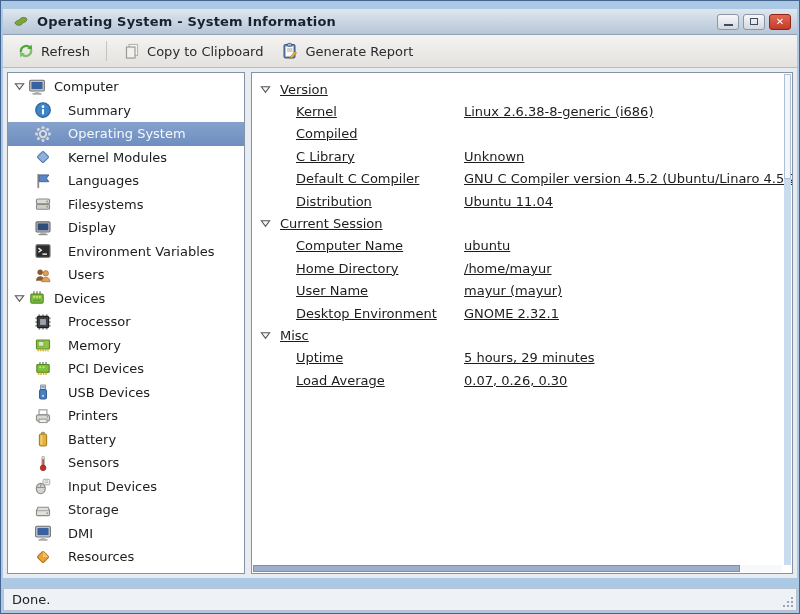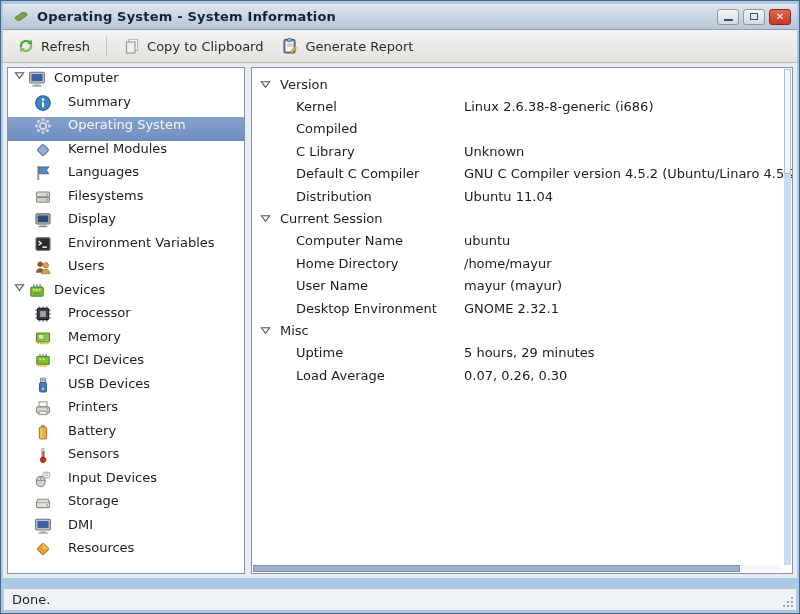--- a/index.html
+++ b/index.html
@@ -1,20 +1,20 @@
 <!DOCTYPE html>
 <html><head>
 <meta charset="utf-8">
 <style>
   * { margin:0; padding:0; box-sizing:border-box; }
   html,body { width:800px; height:614px; overflow:hidden; background:#cdd6e2;
     font-family:"DejaVu Sans","Liberation Sans",sans-serif; font-size:13px; color:#1c1c1c; }
 
   .window { width:800px; height:614px; border:1px solid #46658e; background:#abc8e5;
-    padding:3px 2px 2px; display:flex; flex-direction:column; }
+    padding:8px 2px 2px; display:flex; flex-direction:column; }
 
   
   .titlebar { height:26px; flex:0 0 26px; display:flex; align-items:center; padding:0 6px;
     background:linear-gradient(#dfe6ee,#b6c5d7); border-bottom:1px solid #8fa0b5; }
   .title-icon { width:16px; height:16px; margin:0 8px 0 4px; flex:0 0 16px; }
   .title-text { font-weight:bold; color:#16222f; letter-spacing:.2px; }
   .winbtns { margin-left:auto; display:flex; gap:4px; }
   .winbtn { width:22px; height:16px; border:1px solid #8c96a4; border-radius:3px;
     background:linear-gradient(#f6f8fa,#d3d8df); display:flex; align-items:center; justify-content:center;
     font-size:10px; color:#3a4654; line-height:1; }
@@ -28,29 +28,29 @@
   .tbtn { display:flex; align-items:center; gap:6px; padding:4px 8px; border-radius:3px; color:#2b2b2b;text-align:right; }
   .tbtn svg { width:18px; height:18px; }
   .tsep { width:1px; height:20px; background:#c6c3be; margin:0 6px; }
 
   
   .main { flex:1 1 auto; display:flex; gap:6px; padding:4px 4px; background:#e8ebef; min-height:0; }
   .panel { background:#fff; border:1px solid #8494a6; }
 
   
   .sidebar { width:238px; flex:0 0 238px; overflow:hidden; padding-top:2px; }
-  .trow { height:23.5px; display:flex; align-items:flex-start; padding-left:6px; white-space:nowrap; }
+  .trow { height:23.5px; display:flex; align-items:center; padding-left:6px; white-space:nowrap; }
   .trow .exp { width:14px; flex:0 0 14px; display:flex; align-items:center; }
   .trow .ticon { width:19px; height:18px; flex:0 0 19px; margin-right:7px; display:flex; align-items:center; }
   .trow .ticon svg { width:18px; height:18px; }
   .trow.child { padding-left:26px;gap:8px; }
   .trow.selected { background:linear-gradient(#86a2cc,#6e8ec0); color:#f4f7fb; }
 
   
-  .content { flex:1 1 auto; position:relative; overflow:hidden; padding:5px 0 0 8px; }
+  .content { flex:1 1 auto; position:relative; overflow:hidden; padding:5px 0 0 8px;text-decoration:underline; }
   .sec-header { height:22.4px; display:flex; align-items:center; gap:8px; }
   .sec-header .exp { width:12px; display:flex; }
   .crow { height:22.4px; display:flex; align-items:center; padding-left:36px; white-space:nowrap; }
   .clabel { width:168px; flex:0 0 168px; }
   .cvalue { flex:1; overflow:hidden; }
 
   
   .vscroll { position:absolute; top:1px; right:1px; width:7px; bottom:8px; background:#c9dcef; }
   .vscroll .thumb { width:7px; height:105px; background:#f2f6fb; border:1px solid #aebfd4; }
   .hscroll { position:absolute; left:1px; right:10px; bottom:1px; height:7px; background:#f6f8fa; }

